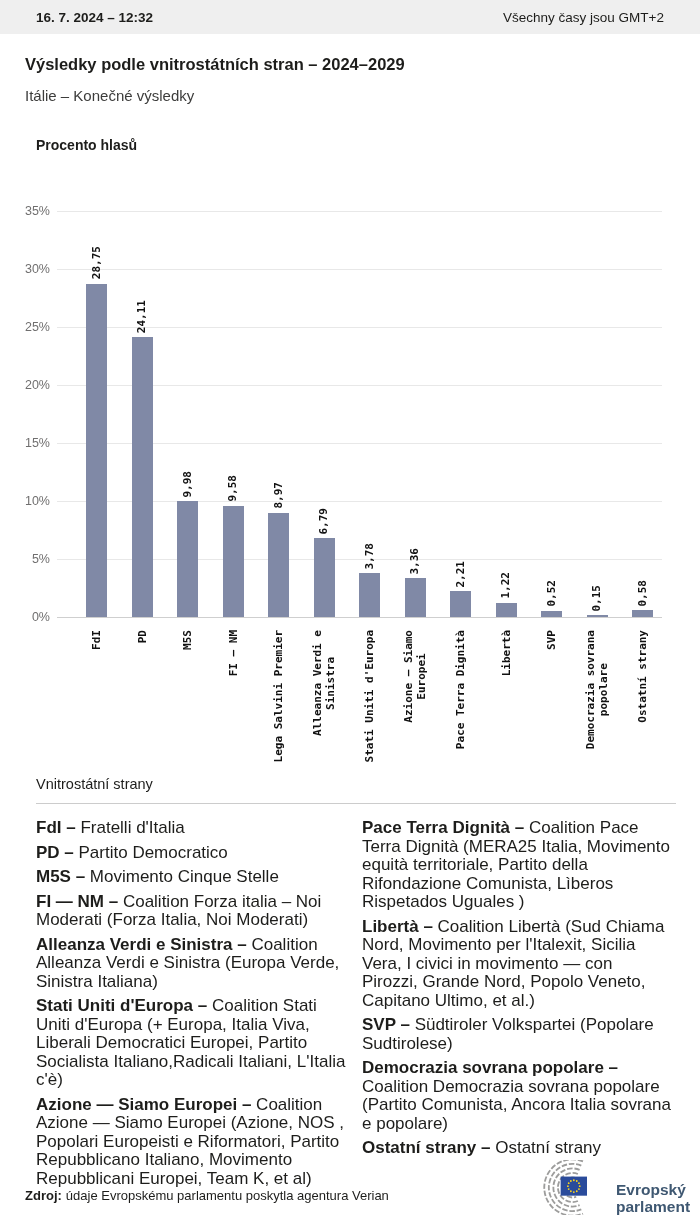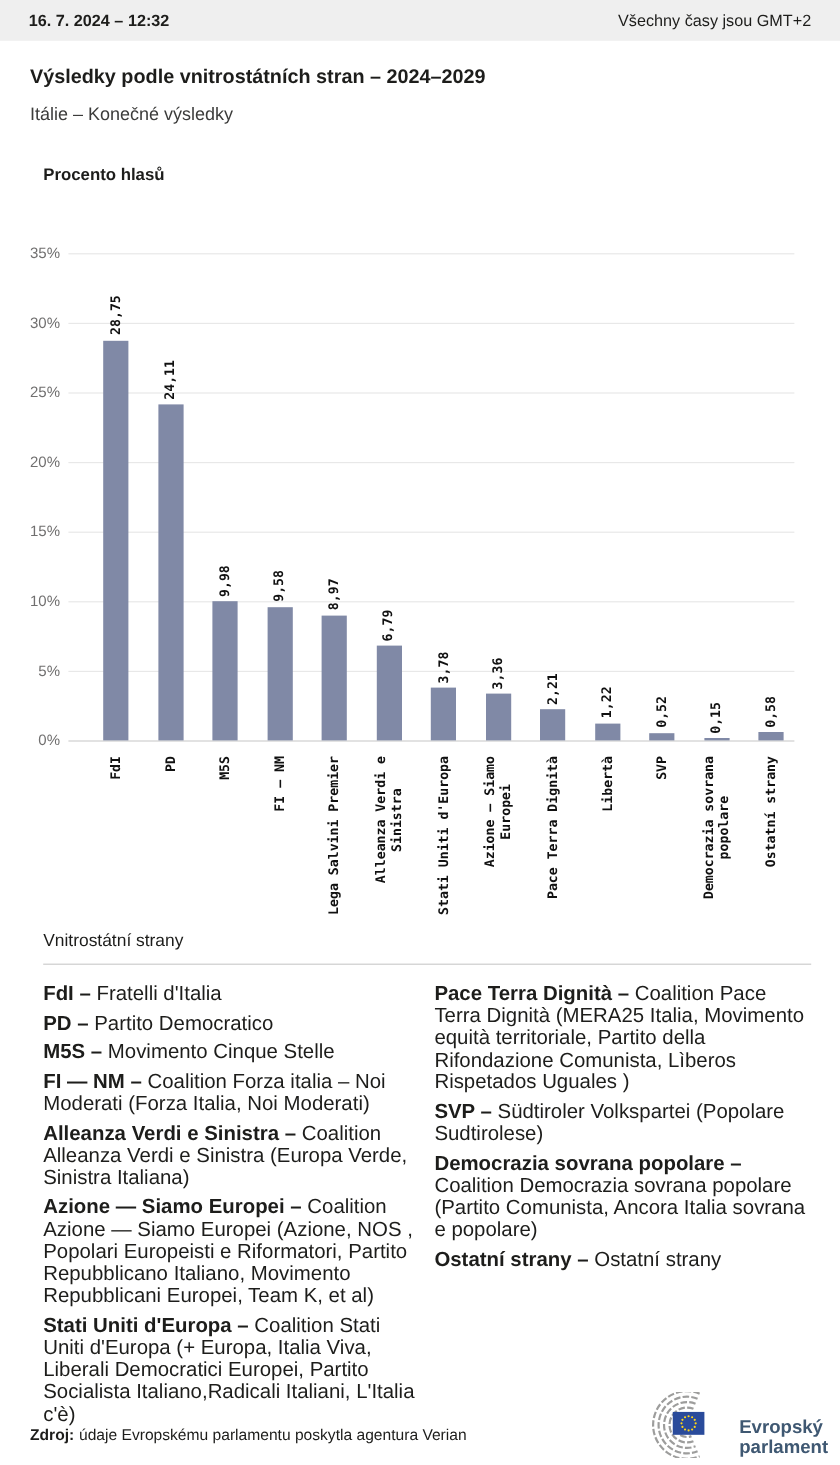--- a/index.html
+++ b/index.html
@@ -1,21 +1,21 @@
 <!DOCTYPE html>
 <html><head>
 <meta charset="utf-8">
 <style>
   html,body{margin:0;padding:0;background:#fff;}
   body{font-family:"Liberation Sans",sans-serif;color:#1d1d1b;}
   #page{position:relative;width:700px;height:1221px;background:#fff;overflow:hidden;}
 
   
   .header{position:absolute;top:0;left:0;width:700px;height:34px;background:#efefef;
-    display:flex;align-items:center;justify-content:space-between;padding:0 24px;box-sizing:border-box;}
+    display:flex;align-items:center;justify-content:space-between;padding:0 36px;box-sizing:border-box;}
   .header-date{font-weight:bold;font-size:13.5px;color:#1d1d1b;}
   .header-tz{font-size:13.5px;color:#1d1d1b;}
 
   .title{position:absolute;left:25px;top:55px;font-size:16.5px;font-weight:bold;color:#1d1d1b;}
   .subtitle{position:absolute;left:25px;top:87px;font-size:15px;font-weight:normal;color:#3c3c3b;}
   .chart-title{position:absolute;left:36px;top:137px;font-size:14px;font-weight:bold;color:#1d1d1b;}
 
   
   #chart{position:absolute;left:0;top:170px;width:700px;height:605px;padding-left:12px;}
   .gridline{position:absolute;left:57px;width:605px;height:1px;background:#e8e8e8;}
@@ -148,25 +148,26 @@
     </div>
 
   <div class="section-heading">Vnitrostátní strany</div>
   <div class="rule"></div>
   <div class="col col-left" id="col-left">
       <p class="party"><b class="party-term">FdI – </b><span class="party-desc">Fratelli d'Italia</span></p>
       <p class="party"><b class="party-term">PD – </b><span class="party-desc">Partito Democratico</span></p>
       <p class="party"><b class="party-term">M5S – </b><span class="party-desc">Movimento Cinque Stelle</span></p>
       <p class="party"><b class="party-term">FI — NM – </b><span class="party-desc">Coalition Forza italia – Noi Moderati (Forza Italia, Noi Moderati)</span></p>
       <p class="party"><b class="party-term">Alleanza Verdi e Sinistra – </b><span class="party-desc">Coalition Alleanza Verdi e Sinistra (Europa Verde, Sinistra Italiana)</span></p>
+      <p class="party"><b class="party-term">Stati Uniti d'Europa – </b><span class="party-desc">Coalition Stati Uniti d'Europa (+ Europa, Italia Viva, Liberali Democratici Europei, Partito Socialista Italiano,Radicali Italiani, L'Italia c'è)</span></p>
       <p class="party"><b class="party-term">Azione — Siamo Europei – </b><span class="party-desc">Coalition Azione — Siamo Europei (Azione, NOS , Popolari Europeisti e Riformatori, Partito Repubblicano Italiano, Movimento Repubblicani Europei, Team K, et al)</span></p>
-      <p class="party"><b class="party-term">Stati Uniti d'Europa – </b><span class="party-desc">Coalition Stati Uniti d'Europa (+ Europa, Italia Viva, Liberali Democratici Europei, Partito Socialista Italiano,Radicali Italiani, L'Italia c'è)</span></p>
     </div>
   <div class="col col-right" id="col-right">
       <p class="party"><b class="party-term">Pace Terra Dignità – </b><span class="party-desc">Coalition Pace Terra Dignità (MERA25 Italia, Movimento equità territoriale, Partito della Rifondazione Comunista, Lìberos Rispetados Uguales )</span></p>
+      <p class="party"><b class="party-term">Libertà – </b><span class="party-desc">Coalition Libertà (Sud Chiama Nord, Movimento per l'Italexit, Sicilia Vera, I civici in movimento — con Pirozzi, Grande Nord, Popolo Veneto, Capitano Ultimo, et al.)</span></p>
       <p class="party"><b class="party-term">SVP – </b><span class="party-desc">Südtiroler Volkspartei (Popolare Sudtirolese)</span></p>
       <p class="party"><b class="party-term">Democrazia sovrana popolare – </b><span class="party-desc">Coalition Democrazia sovrana popolare (Partito Comunista, Ancora Italia sovrana e popolare)</span></p>
       <p class="party"><b class="party-term">Ostatní strany – </b><span class="party-desc">Ostatní strany</span></p>
     </div>
 
   <div class="footer-source">
     <b>Zdroj:</b><span>údaje Evropskému parlamentu poskytla agentura Verian</span>
   </div>
 
   <div class="logo">

